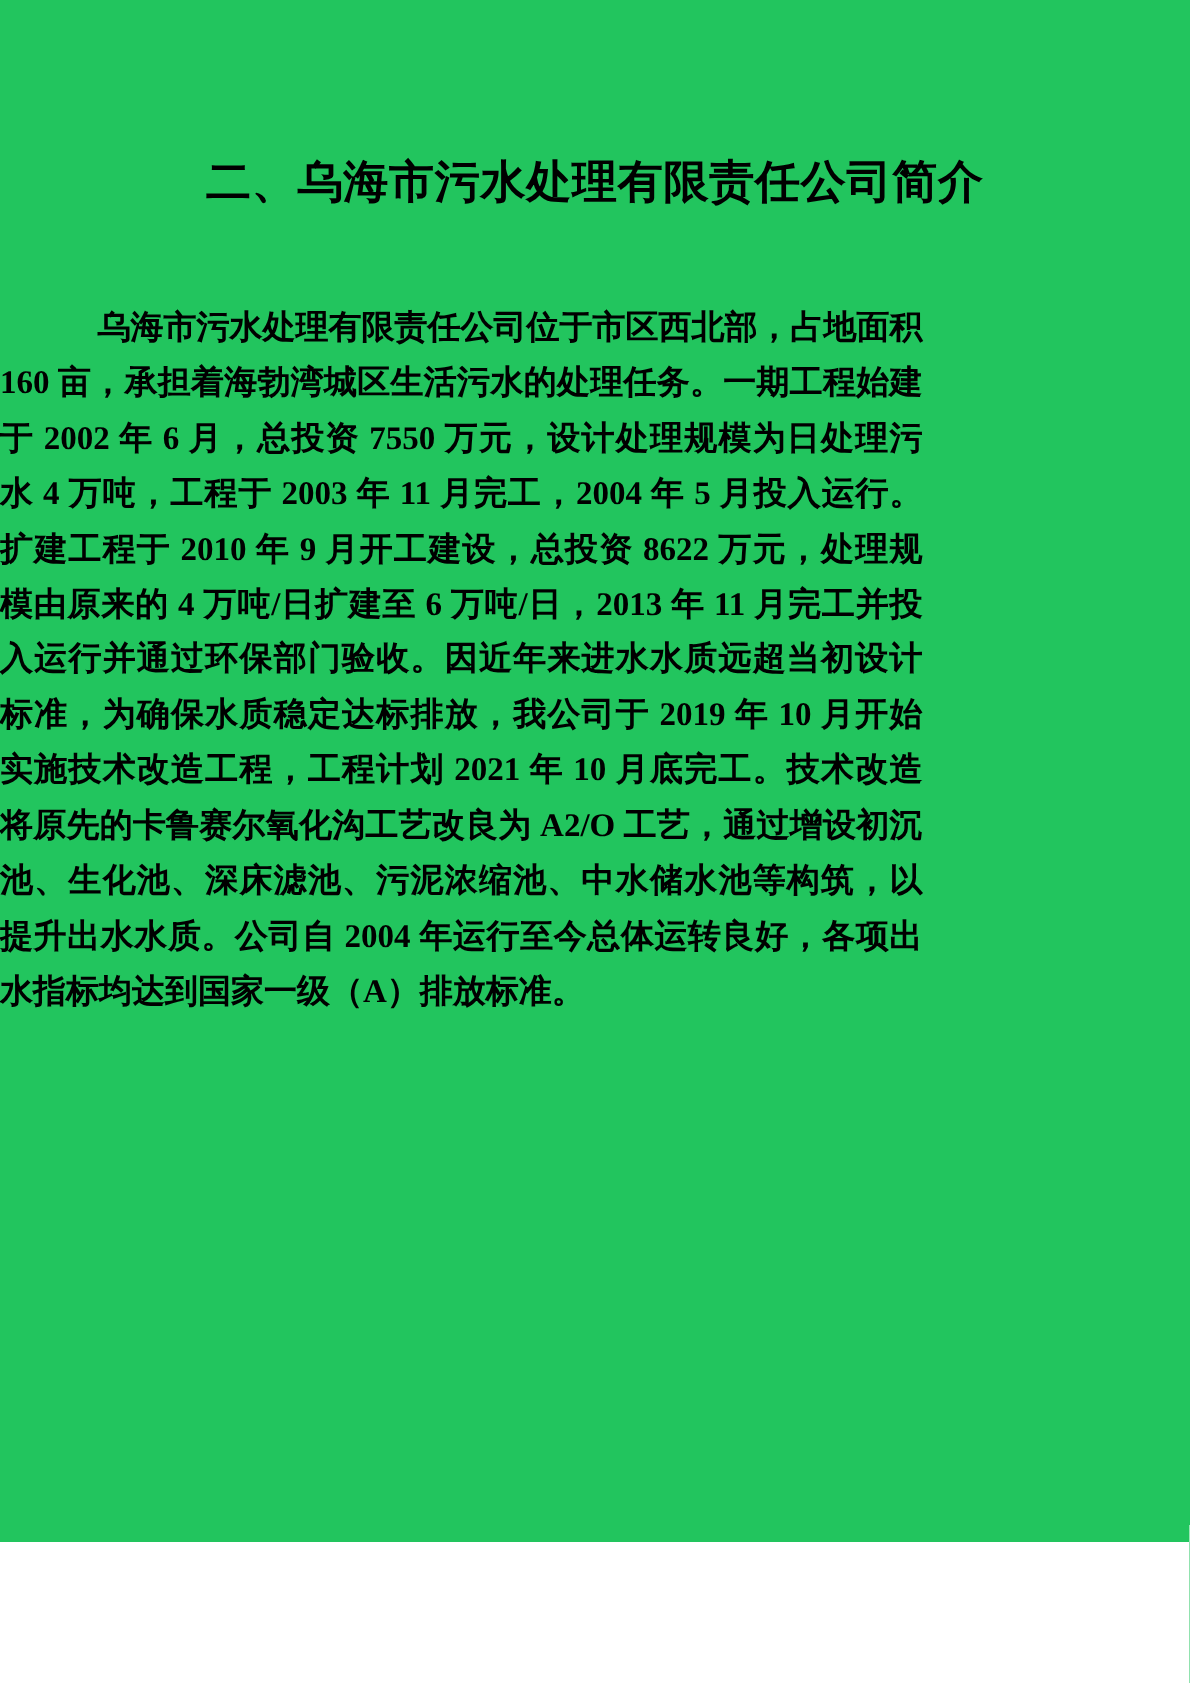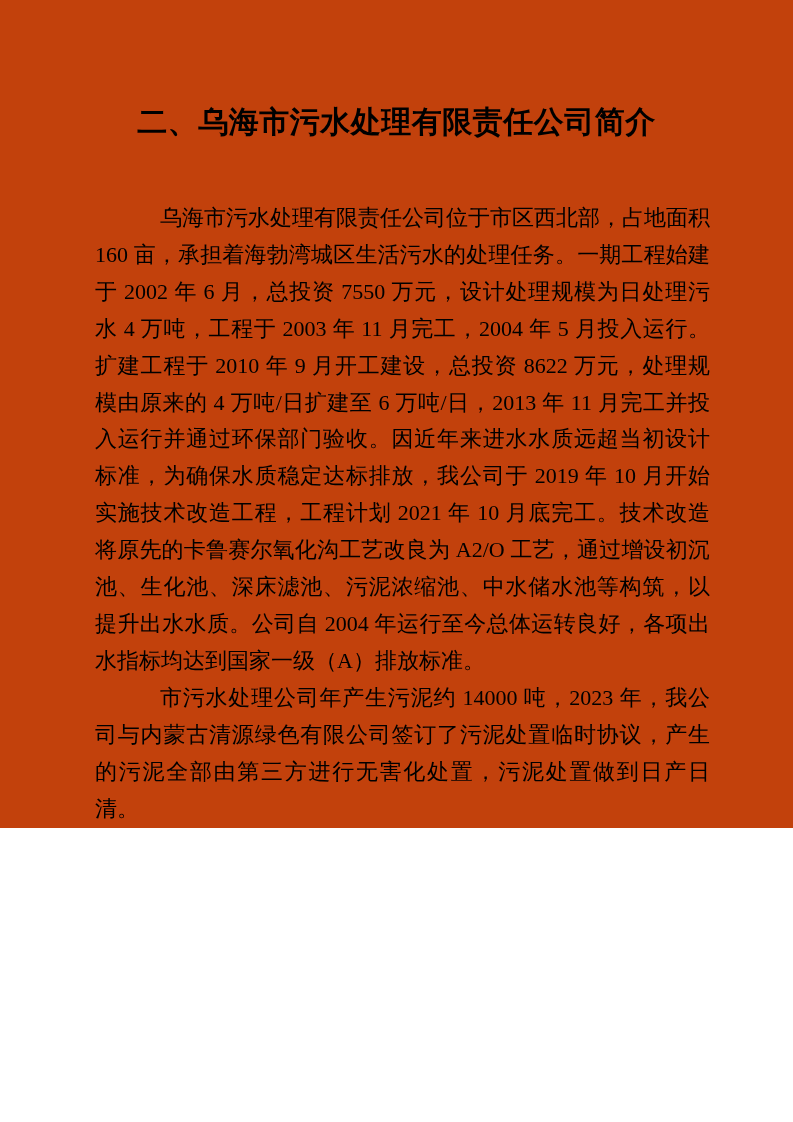--- a/index.html
+++ b/index.html
@@ -3,43 +3,43 @@
 <meta charset="utf-8">
 <style>
   html, body {
     margin: 0;
     padding: 0;
     background: #ffffff;
   }
   .page {
     position: relative;
     width: 793px;
-    height: 828px;
-    background: #c2410c;
+    height: 1028px;
+    background: #22c55e;
     color: #000000;
     font-family: "Liberation Serif", "DejaVu Serif", serif;
     overflow: hidden;
     box-sizing: border-box;
     padding-top: 102px;
   }
   .doc-title {
     margin: 0;
     width: 100%;
     text-align: center;
     font-size: 30px;
     line-height: 40px;
     font-weight: bold;
     letter-spacing: 0.5px;
     color: #000000;
     font-family: "Liberation Serif", "DejaVu Serif", serif;
   }
   .doc-body {
     margin-top: 58px;
-    margin-left: 95px;
     width: 615px;
+    font-weight: bold;
   }
   .doc-body p {
     margin: 0;
     padding: 0;
     font-size: 22px;
     line-height: 36.9px;
     text-align: justify;
     text-justify: inter-ideograph;
     text-indent: 65px;
     color: #000000;
@@ -47,15 +47,14 @@
   }
 </style>
 </head>
 <body>
 
 <div class="page">
   <h1 class="doc-title">二、乌海市污水处理有限责任公司简介</h1>
 
   <div class="doc-body">
     <p>乌海市污水处理有限责任公司位于市区西北部，占地面积 160 亩，承担着海勃湾城区生活污水的处理任务。一期工程始建于 2002 年 6 月，总投资 7550 万元，设计处理规模为日处理污水 4 万吨，工程于 2003 年 11 月完工，2004 年 5 月投入运行。扩建工程于 2010 年 9 月开工建设，总投资 8622 万元，处理规模由原来的 4 万吨/日扩建至 6 万吨/日，2013 年 11 月完工并投入运行并通过环保部门验收。因近年来进水水质远超当初设计标准，为确保水质稳定达标排放，我公司于 2019 年 10 月开始实施技术改造工程，工程计划 2021 年 10 月底完工。技术改造将原先的卡鲁赛尔氧化沟工艺改良为 A2/O 工艺，通过增设初沉池、生化池、深床滤池、污泥浓缩池、中水储水池等构筑，以提升出水水质。公司自 2004 年运行至今总体运转良好，各项出水指标均达到国家一级（A）排放标准。</p>
-    <p>市污水处理公司年产生污泥约 14000 吨，2023 年，我公司与内蒙古清源绿色有限公司签订了污泥处置临时协议，产生的污泥全部由第三方进行无害化处置，污泥处置做到日产日清。</p>
   </div>
 </div>
 
 </body></html>

